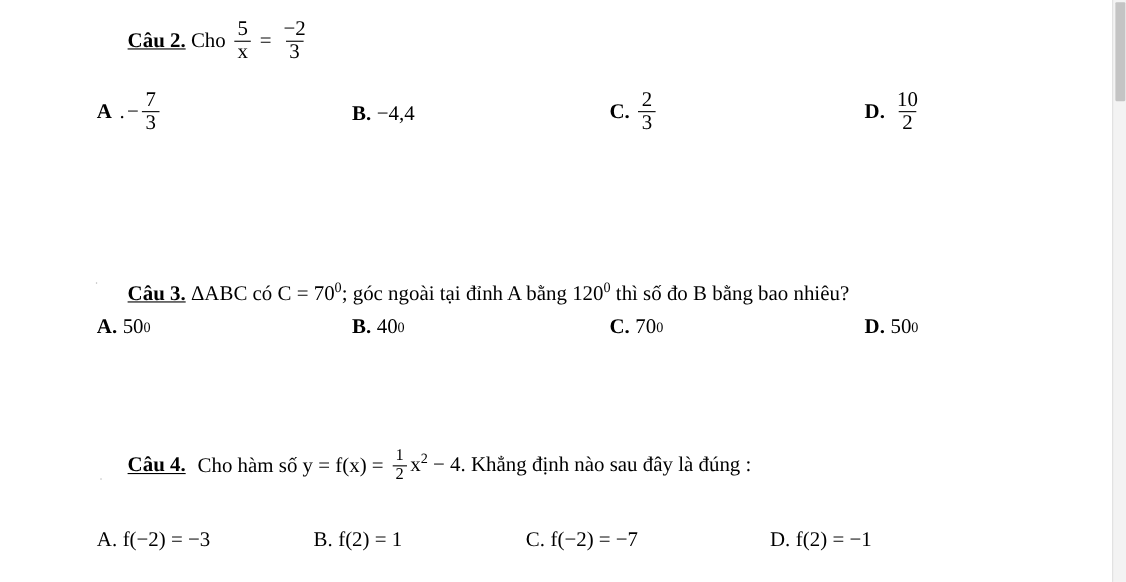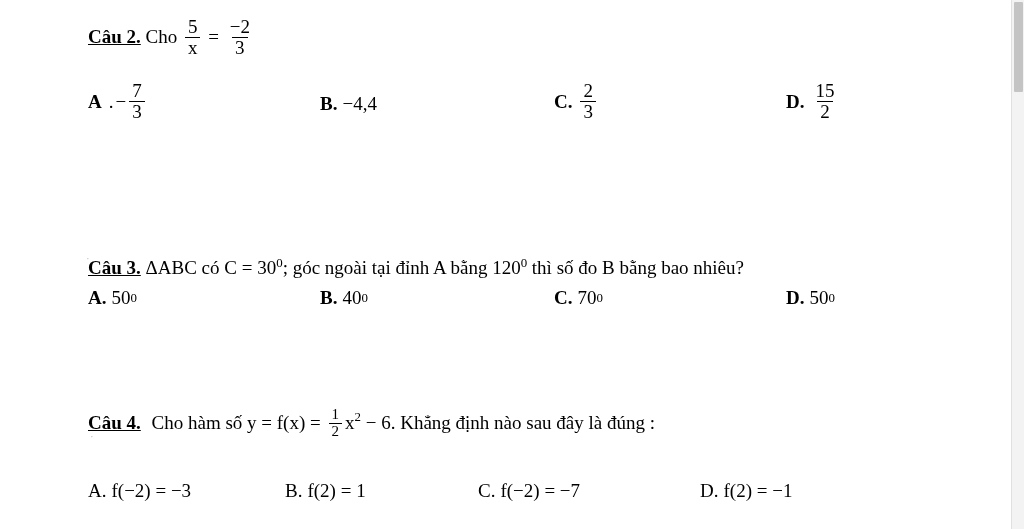--- a/index.html
+++ b/index.html
@@ -53,20 +53,21 @@
   .q-label {
     font-weight: bold;
     text-decoration: underline;
     white-space: nowrap;
   }
 
   .q-text {
     font-size: 19px;
     line-height: 1.35;
     white-space: nowrap;
+    margin-left: 28px;
   }
 
   
   .frac {
     display: inline-flex;
     flex-direction: column;
     align-items: center;
     vertical-align: middle;
     margin: 0 3px;
     position: relative;
@@ -156,31 +157,31 @@
       <span class="tag">C.</span>
       <span class="frac">
         <span class="num">2</span>
         <span class="den">3</span>
       </span>
     </div>
 
     <div class="ans" style="left: 698px; top: 0px;">
       <span class="tag">D.</span>
       <span class="frac">
-        <span class="num">15</span>
+        <span class="num">10</span>
         <span class="den">2</span>
       </span>
     </div>
   </div>
 
   <div class="q-block q-text" style="top: 255px;">
     <span class="q-label">Câu 3.</span>
     <span>ΔABC</span>
     <span>có</span>
-    <span>C = 30</span><sup>0</sup><span>; góc ngoài tại đỉnh A bằng 120</span><sup>0</sup>
+    <span>C = 70</span><sup>0</sup><span>; góc ngoài tại đỉnh A bằng 120</span><sup>0</sup>
     <span>thì số đo B  bằng bao nhiêu?</span>
   </div>
 
   <div class="answers" style="top: 287px; height: 30px;">
     <div class="ans" style="left: 0px; top: 0px;">
       <span class="tag">A.</span>
       <span>50</span>
         <sup>0</sup>
     </div>
     <div class="ans" style="left: 232px; top: 0px;">
@@ -200,21 +201,21 @@
     </div>
   </div>
 
   <div class="q-block q-text" style="top: 408px;">
     <span class="q-label">Câu 4.</span>
     <span style="margin-left:6px;">Cho hàm số y = f(x) =</span>
     <span class="frac small">
       <span class="num">1</span>
       <span class="den">2</span>
     </span><span>x</span><sup>2</sup>
-    <span>− 6. Khẳng định nào sau đây là đúng :</span>
+    <span>− 4. Khẳng định nào sau đây là đúng :</span>
   </div>
 
   <div class="answers" style="top: 480px; height: 30px;">
     <div class="ans" style="left: 0px; top: 0px;">
       <span class="tag plain">A.</span>
       <span>f(−2) = −3</span>
     </div>
     <div class="ans" style="left: 197px; top: 0px;">
       <span class="tag plain">B.</span>
       <span>f(2) = 1</span>

